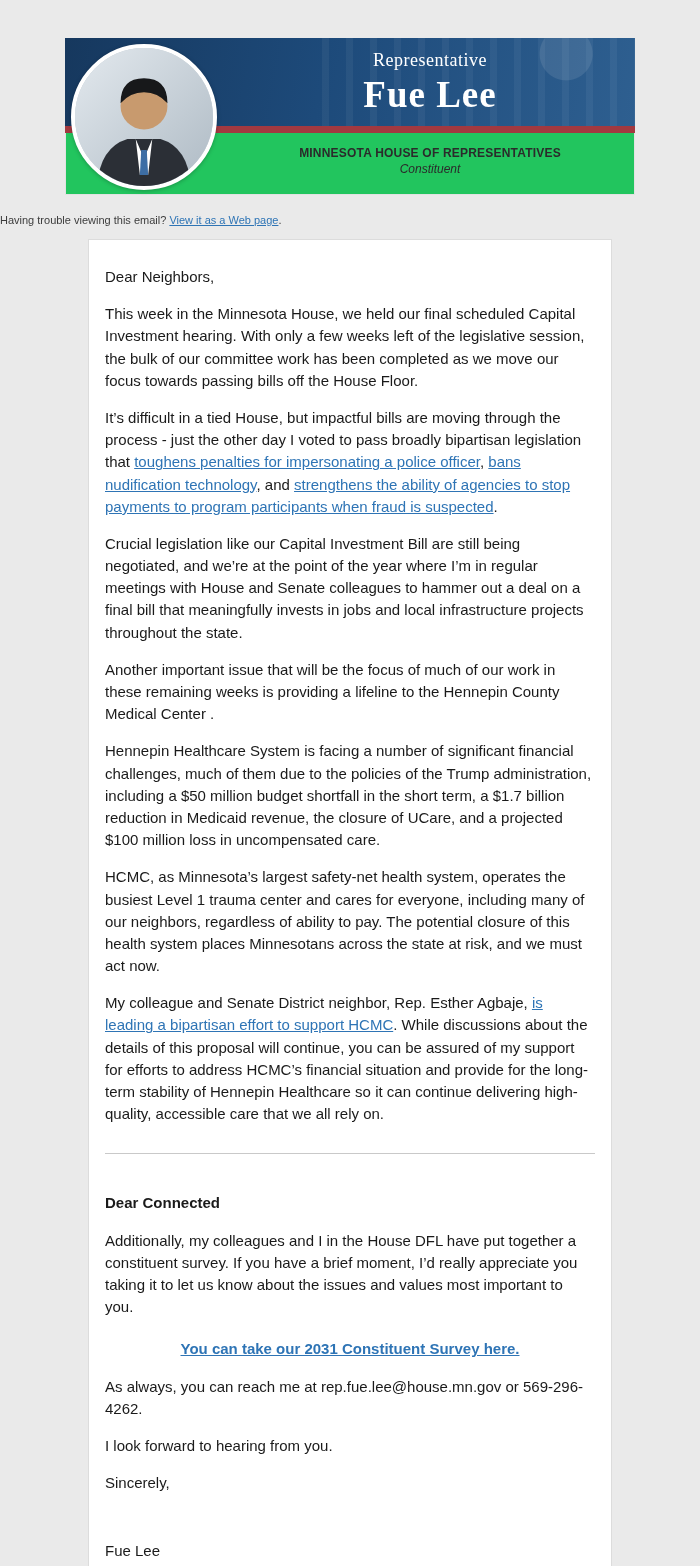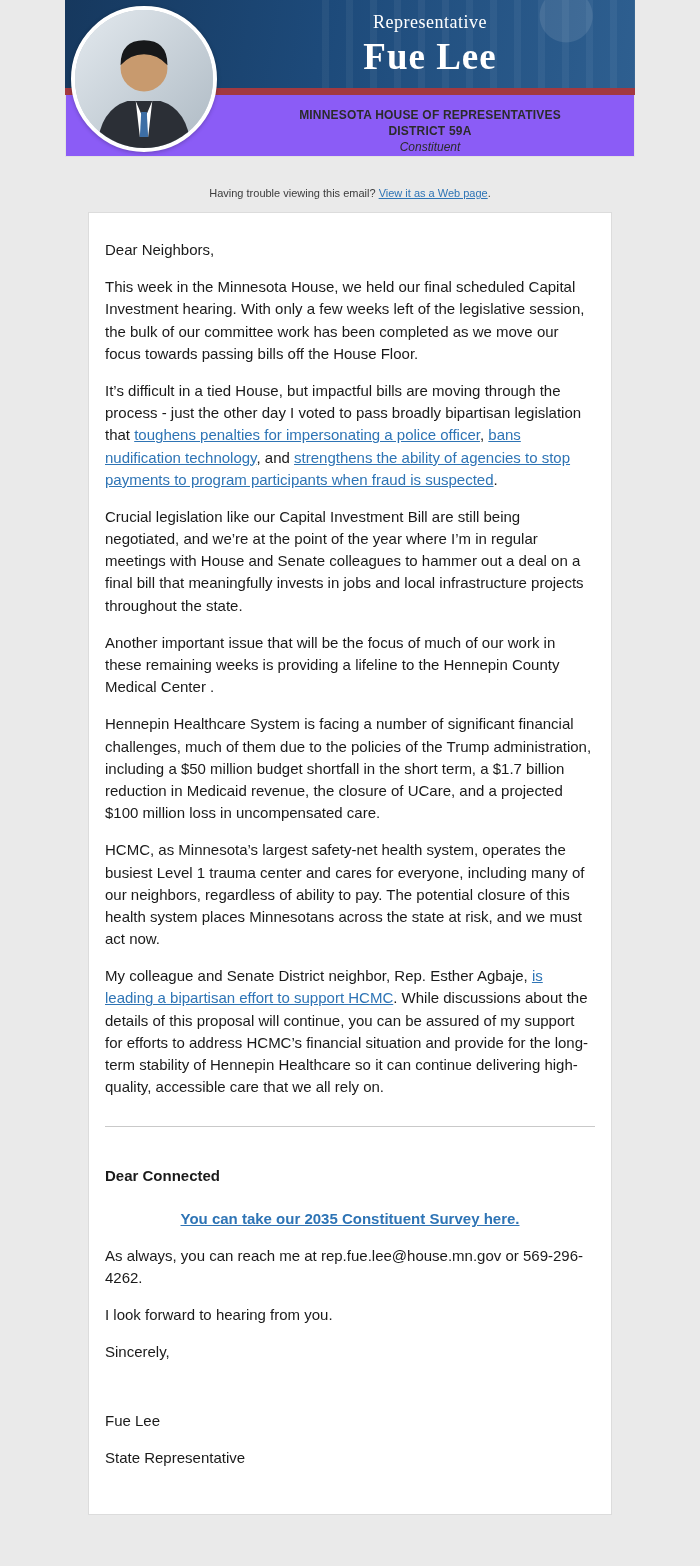--- a/index.html
+++ b/index.html
@@ -6,21 +6,21 @@
   html, body { width: 700px; }
   body {
     min-height: 1566px;
     background: #eaeaea;
     font-family: "Liberation Sans", sans-serif;
     display: flex;
     flex-direction: column;
   }
 
   
-  .banner-wrap { }
+  .banner-wrap { padding-top: 38px; }
   .banner {
     position: relative;
     width: 570px;
     margin: 0 auto;
   }
   .banner-top {
     height: 88px;
     background: linear-gradient(100deg, #16385e 0%, #1d4a7a 45%, #2e5f90 100%);
     position: relative;
     overflow: hidden;
@@ -49,21 +49,21 @@
   .rep-name {
     font-family: "Liberation Serif", serif;
     font-size: 37px;
     font-weight: bold;
     letter-spacing: 1px;
     margin-top: 2px;
   }
   .banner-stripe { height: 7px; background: #a23940; }
   .banner-bottom {
     height: 62px;
-    background: #8b5cf6;
+    background: #22c55e;
     border: 1px solid #e2e2e2;
     border-top: none;
     padding-top: 12px;
   }
   .banner-bottom > div { margin-left: 160px; text-align: center; color: #2b2b2b; }
   .org1, .org2 { font-size: 12px; font-weight: bold; letter-spacing: .2px; line-height: 1.35; }
   .org3 { font-size: 12px; font-style: italic; line-height: 1.4; }
   .avatar {
     position: absolute;
     left: 6px; top: 6px;
@@ -71,24 +71,23 @@
     border-radius: 50%;
     border: 4px solid #ffffff;
     background: #d7dde2;
     overflow: hidden;
     box-shadow: 0 1px 4px rgba(0,0,0,.25);
   }
   .avatar svg { display: block; width: 100%; height: 100%; }
 
   
   .view-online {
-    text-align: center;
     font-size: 11px;
     color: #3c3c3c;
-    margin-top: 30px;
+    margin-top: 19px;
   }
 
   
   .lnk { color: #2e74b5; text-decoration: underline; cursor: pointer; }
 
   
   .card {
     width: 524px;
     margin: 13px auto 0 auto;
     background: #ffffff;
@@ -125,21 +124,20 @@
     <div class="banner-top">
       <div class="capitol-art"></div>
       <div class="banner-top-text">
         <div class="pretitle">Representative</div>
         <div class="rep-name">Fue Lee</div>
       </div>
     </div>
     <div class="banner-stripe"></div>
     <div class="banner-bottom">
       <div class="org1">MINNESOTA HOUSE OF REPRESENTATIVES</div>
-      <div class="org2">DISTRICT 59A</div>
       <div class="org3">Constituent</div>
     </div>
     <div class="avatar">
       <svg viewBox="0 0 100 100" xmlns="http://www.w3.org/2000/svg">
         <rect width="100" height="100" fill="#cdd6dd"></rect>
         <rect width="100" height="100" fill="url(#g)"></rect>
         <defs>
           <linearGradient id="g" x1="0" y1="0" x2="1" y2="1">
             <stop offset="0" stop-color="#e3e9ee"></stop>
             <stop offset="1" stop-color="#aebac4"></stop>
@@ -174,22 +172,23 @@
 
   <p>HCMC, as Minnesota’s largest safety-net health system, operates the busiest Level 1 trauma center and cares for everyone, including many of our neighbors, regardless of ability to pay. The potential closure of this health system places Minnesotans across the state at risk, and we must act now.</p>
 
   <p><span>My colleague and Senate District neighbor, Rep. Esther Agbaje, </span><a class="lnk">is leading a bipartisan effort to support HCMC</a><span>. While discussions about the details of this proposal will continue, you can be assured of my support for efforts to address HCMC’s financial situation and provide for the long-term stability of Hennepin Healthcare so it can continue delivering high-quality, accessible care that we all rely on.</span></p>
 
   <hr class="divider">
 
   <p class="bold">Dear Connected</p>
 
 
-
-  <p class="survey-line"><a class="lnk">You can take our 2035 Constituent Survey here.</a></p>
+  <p>Additionally, my colleagues and I in the House DFL have put together a constituent survey. If you have a brief moment, I’d really appreciate you taking it to let us know about the issues and values most important to you.</p>
+
+  <p class="survey-line"><a class="lnk">You can take our 2031 Constituent Survey here.</a></p>
 
   <p>As always, you can reach me at rep.fue.lee@house.mn.gov or 569-296-4262.</p>
 
   <p>I look forward to hearing from you.</p>
 
   <p>Sincerely,</p>
 
   <p class="sig-name">Fue Lee</p>
 
   <p>State Representative</p>

